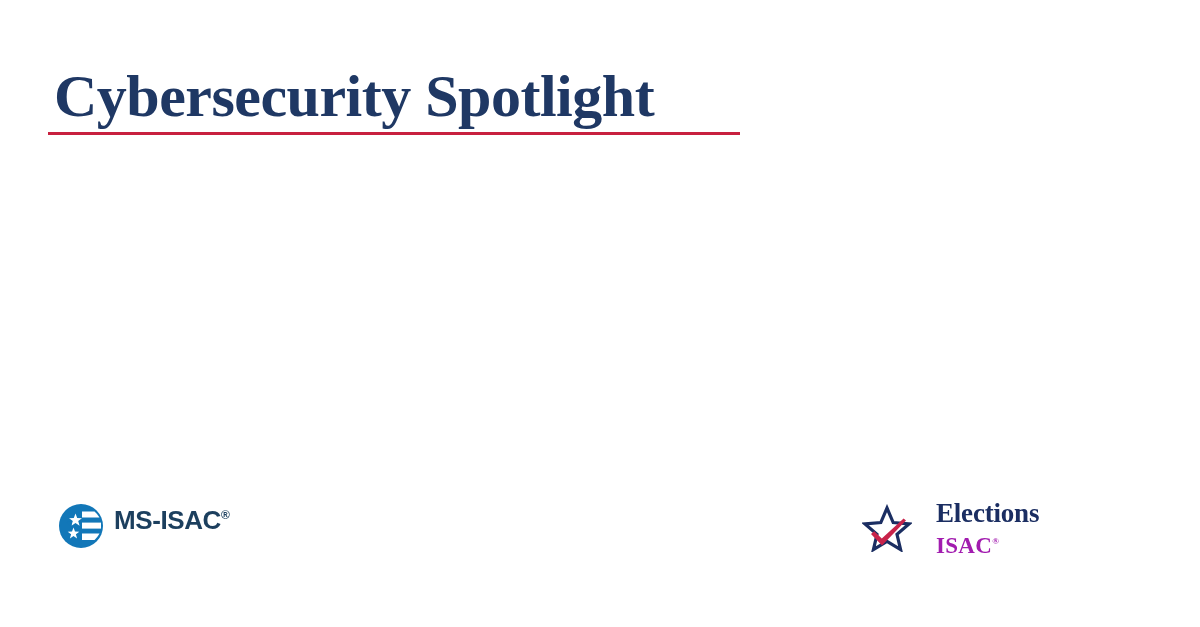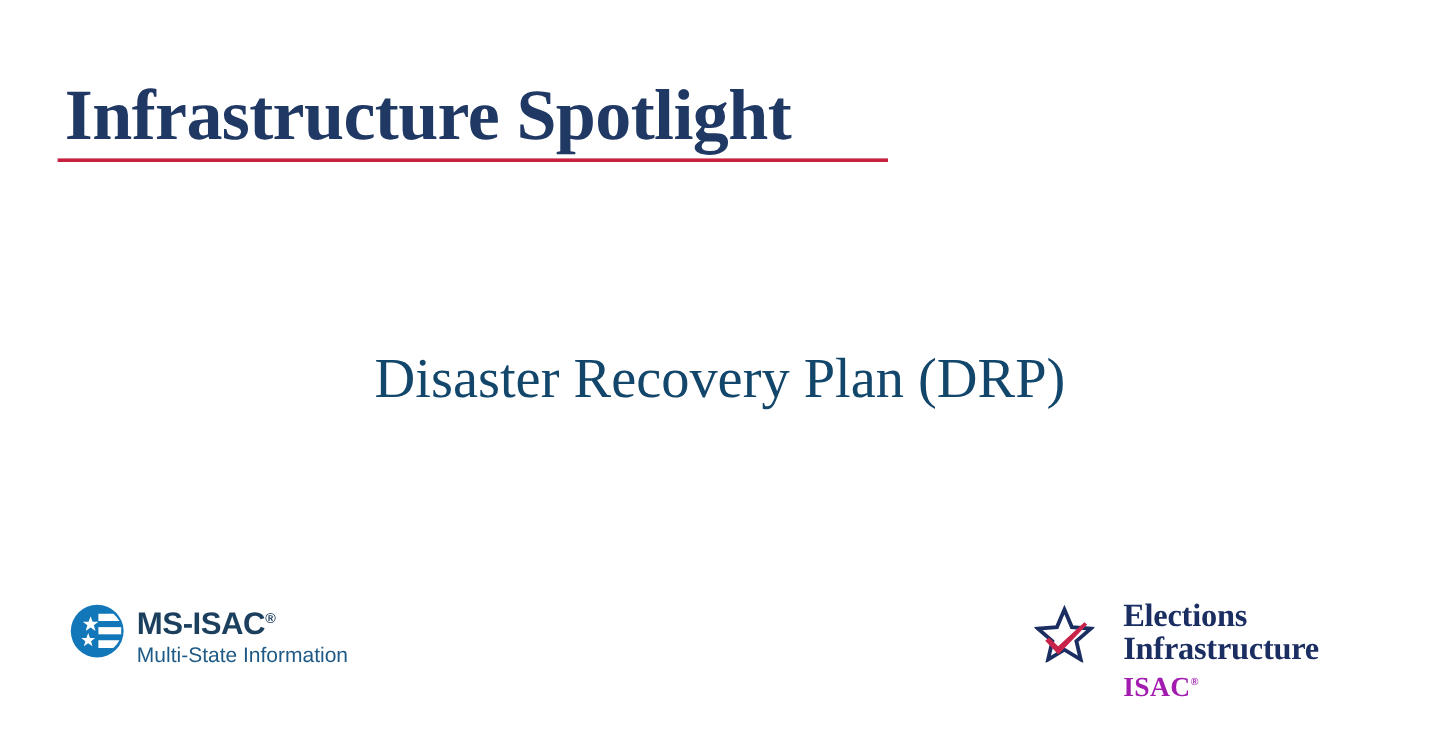--- a/index.html
+++ b/index.html
@@ -151,52 +151,47 @@
     font-size: 9px;
     vertical-align: super;
   }
 </style>
 </head>
 <body>
 
 <div class="slide">
 
   <div class="title-block">
-    <h1 class="slide-title">Infrastructure Spotlight</h1>
+    <h1 class="slide-title">Cybersecurity Spotlight</h1>
     <div class="title-rule"></div>
   </div>
 
-  <div class="subtitle-block">
-    <h2 class="slide-subtitle">Disaster Recovery Plan (DRP)</h2>
-  </div>
 
   <div class="logo-msisac">
     <svg class="msisac-mark" viewBox="0 0 46 46">
       <circle cx="23" cy="23" r="22" fill="#1277b8"></circle>
 
       <path d="M24 8.5 L36.5 8.5 A22 22 0 0 1 41.5 14.5 L24 14.5 Z" fill="#ffffff"></path>
       <rect x="24" y="19.6" width="19" height="6" fill="#ffffff"></rect>
       <path d="M24 30.6 L41.5 30.6 A22 22 0 0 1 36.5 37 L24 37 Z" fill="#ffffff"></path>
 
       <polygon fill="#ffffff" points="17.5,10.5 19.2,15.1 24,15.2 20.2,18.1 21.6,22.8 17.5,20 13.4,22.8 14.8,18.1 11,15.2 15.8,15.1"></polygon>
       <polygon fill="#ffffff" points="15.5,24.5 17,28.6 21.3,28.7 17.9,31.3 19.1,35.5 15.5,33 11.9,35.5 13.1,31.3 9.7,28.7 14,28.6"></polygon>
 
       <polygon fill="#1277b8" points="8.5,19.5 13.5,17.5 13.5,24.5"></polygon>
     </svg>
     <div class="msisac-text">
       <div class="msisac-wordmark"><span>MS-ISAC</span><span class="reg">®</span></div>
-      <div class="msisac-tag">Multi-State Information</div>
     </div>
   </div>
 
   <div class="logo-eiisac">
     <svg class="eiisac-mark" viewBox="0 0 50 48">
       <polygon fill="none" stroke="#1b2e62" stroke-width="3.2" stroke-linejoin="miter" points="25,4 31.2,18.6 47,19.9 35,30.3 38.6,45.6 25,37.4 11.4,45.6 15,30.3 3,19.9 18.8,18.6"></polygon>
       <path d="M9 30 L20 41.5 L44 16.5 L41.6 14.6 L19.8 34.6 L12.2 27.3 Z" fill="#c8234a"></path>
     </svg>
     <div class="eiisac-text">
       <div class="eiisac-line">Elections</div>
-      <div class="eiisac-line">Infrastructure</div>
       <div class="eiisac-isac"><span>ISAC</span><span class="reg">®</span></div>
     </div>
   </div>
 
 </div>
 
 </body></html>

